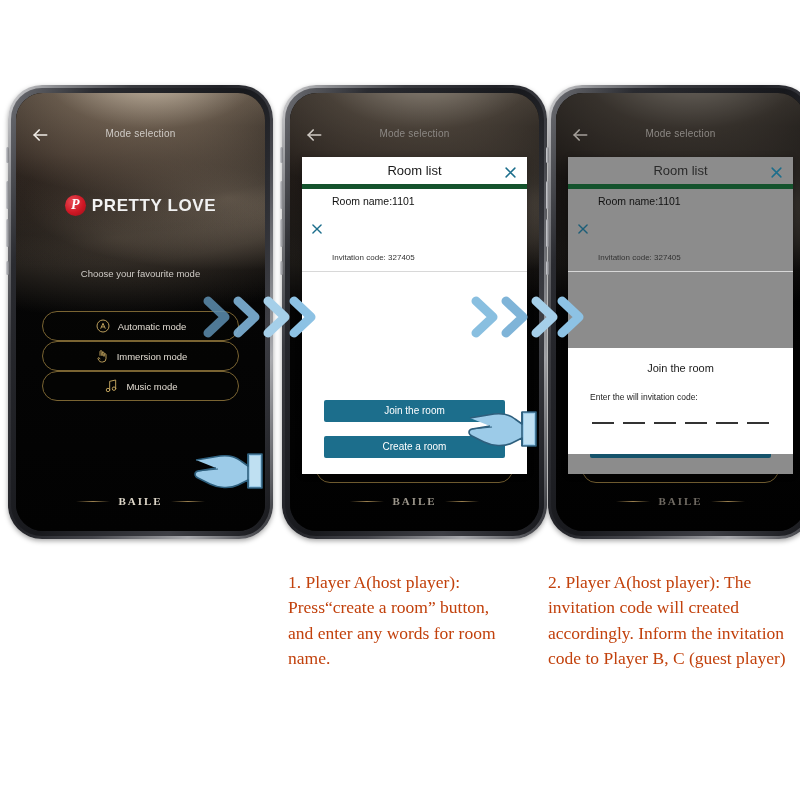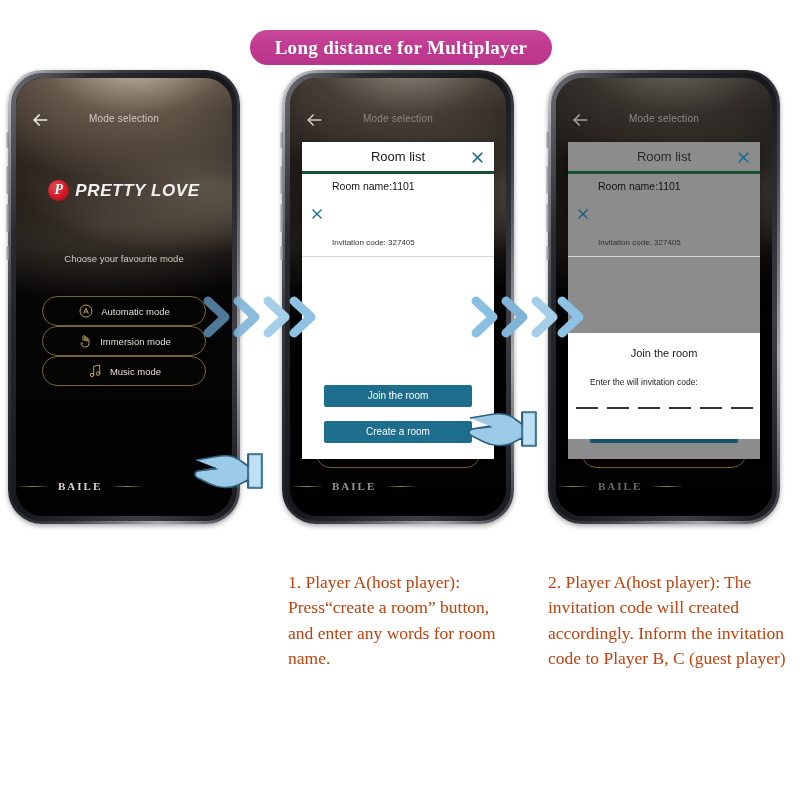--- a/index.html
+++ b/index.html
@@ -22,22 +22,22 @@
   }
   .title-pill span {
     font-family: "Liberation Serif", serif;
     font-size: 19px; font-weight: bold; color: #ffffff;
     letter-spacing: .3px;
   }
 
   
   .phone {
     position: absolute;
-    top: 70px;
-    width: 232px; height: 454px;
+    top: 85px;
+    width: 265px; height: 454px;
   }
   .phone.p1 { left: 8px; }
   .phone.p2 { left: 282px; }
   .phone.p3 { left: 548px; }
 
   .frame {
     position: absolute; inset: 0;
     border-radius: 34px;
     background: linear-gradient(115deg,#d8d8da 0%, #8b8c90 10%, #3a3b40 26%, #202126 45%, #45464c 62%, #a9aaae 82%, #5d5e63 94%, #2a2b30 100%);
     box-shadow: 0 2px 5px rgba(0,0,0,.35);
@@ -90,21 +90,21 @@
   }
   .brand-badge {
     width:21px; height:21px; border-radius:50%;
     background: radial-gradient(circle at 36% 32%, #e84b55 0%, #cf1724 55%, #990f19 100%);
     display:flex; align-items:center; justify-content:center;
     font-family:"Liberation Serif", serif; font-style:italic; font-weight:bold;
     font-size:14px; color:#fff; line-height:1; padding-bottom:2px;
   }
   .brand-text {
     font-family:"Liberation Sans", sans-serif;
-    font-size:17px; font-weight:bold; font-style:italic; color:#f2f2f2;
+    font-size:17px; font-weight:bold; color:#f2f2f2;
     letter-spacing:.6px;
   }
   .choose-text {
     position:absolute; left:0; right:0; top:175px; text-align:center;
     font-size:9.5px; color:#cfcbc6;
   }
 
   
   .modes { position:absolute; left:26px; right:26px; top:218px; }
   .mode-btn {
@@ -113,21 +113,21 @@
     display:flex; align-items:center; justify-content:center; gap:7px;
     background:rgba(6,5,4,.55);
   }
   .mode-btn.active { border-color:#d9bd78; }
   .mode-btn .ic { width:16px; height:16px; flex:0 0 16px; }
   .mode-btn .ic svg { width:16px; height:16px; display:block; }
   .mode-btn .lbl { font-size:9.5px; color:#e2dcd2; }
 
   .baile {
     position:absolute; left:0; right:0; bottom:24px;
-    display:flex; align-items:center; gap:8px;
+    display:flex; align-items:center; justify-content:center; gap:8px;
   }
   .baile .ln { width:34px; height:1px;
      background:linear-gradient(90deg,rgba(160,130,80,0),#9d8250,rgba(160,130,80,0)); }
   .baile .tx { font-family:"Liberation Serif", serif; font-size:11px;
      color:#ddd6c8; letter-spacing:2px; font-weight:bold; }
   .baile.dim .tx { color:#9b958a; }
   .baile.dim2 .tx { color:#6f6a62; }
 
   
   .remote-btn {
@@ -142,21 +142,21 @@
   
   .dialog {
     position:absolute; left:12px; right:12px; top:64px;
     background:#ffffff;
     box-shadow:0 1px 6px rgba(0,0,0,.3);
   }
   .dialog.greyed { background:#8c8c8c; }
   .dlg-head {
     position:relative; height:32px;
     display:flex; align-items:center; justify-content:center;
-    border-bottom:3px solid #14532d;
+    border-bottom:5px solid #14532d;
   }
   .dlg-head .t { font-size:13px; color:#1a1a1a; }
   .dialog.greyed .dlg-head .t { color:#2a2a2a; }
   .dlg-close { position:absolute; right:9px; top:8px; width:15px; height:15px; }
   .dlg-close svg { width:15px; height:15px; display:block; }
 
   .room-row {
     display:flex; align-items:center; gap:8px;
     padding:6px 8px 7px 8px;
     border-bottom:1px solid #d8d8d8;
@@ -204,23 +204,20 @@
     font-size:17.5px; line-height:1.45; color:#c2410c;
   }
   .caption.c1 { left:288px; top:570px; width:215px; }
   .caption.c2 { left:548px; top:570px; width:248px; }
 </style>
 </head>
 <body>
 
 <div class="page">
 
-  <div class="title-pill">
-    <span>Long distance for Multiplayer</span>
-  </div>
 
   <div class="phone p1">
     <div class="frame"></div>
     <div class="sbtn b1"></div>
     <div class="sbtn b2"></div>
     <div class="sbtn b3"></div>
     <div class="sbtn b4"></div>
     <div class="screen">
       <div class="wallpaper"></div>
 

